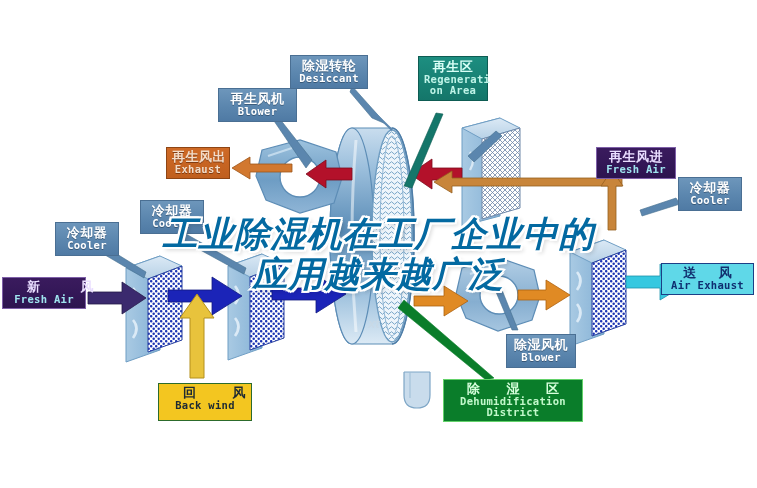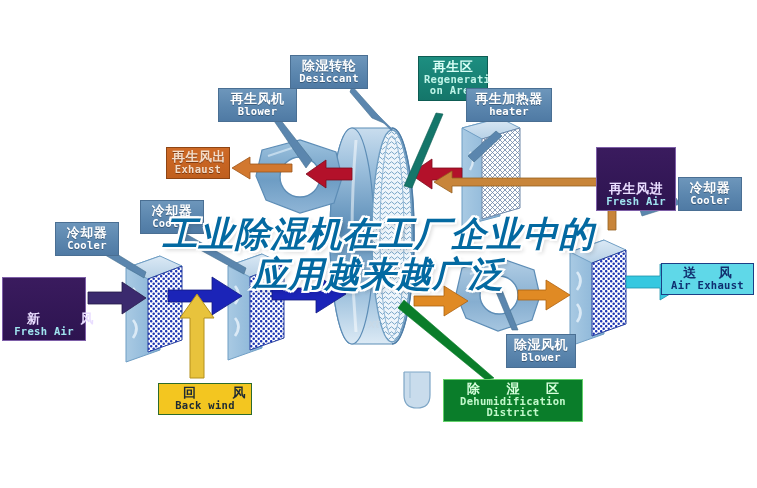--- a/index.html
+++ b/index.html
@@ -54,21 +54,21 @@
     padding:2px 5px 3px 5px;
     text-shadow:0 1px 0 rgba(60,20,0,.5);
   }
   
   .lb-purple{
     background:linear-gradient(180deg,#3a1b5e 0%,#2d1450 100%);
     border:1px solid #7e5fa8;
     color:#cfe9ff;
     padding:2px 6px 3px 6px;
   }
-  .lb-purple .cn{color:#e9ddff;margin-top:32px;}
+  .lb-purple .cn{color:#e9ddff;}
   .lb-purple .en{color:#9fe4ef;}
   
   .lb-teal{
     background:linear-gradient(180deg,#1d8e80 0%,#14766a 100%);
     border:1px solid #0e5c53;
     color:#d8fff6;
     padding:3px 5px 4px 5px;
   }
   .lb-teal .en{color:#bff4e8;}
   
@@ -88,21 +88,21 @@
     padding:2px 7px 3px 7px;
     text-shadow:none;
   }
   .lb-cyan .cn{letter-spacing:9px;padding-left:9px;color:#12306f;}
   .lb-cyan .en{color:#0f2e70;}
   
   .lb-yellow{
     background:#f3c620;
     border:1.5px solid #2c6b2c;
     color:#24313a;
-    padding:2px 8px 3px 8px;
+    padding:2px 8px 9px 8px;
     text-shadow:none;
   }
   .lb-yellow .cn{letter-spacing:16px;padding-left:16px;color:#1d2a33;}
   .lb-yellow .en{color:#1d2a33;}
 
   
   .sp-wide .cn{letter-spacing:18px;padding-left:18px;}
 
   
   #watermark{
@@ -341,24 +341,20 @@
     <span class="cn">再生风机</span>
     <span class="en">Blower</span>
   </div>
 
   <div class="label lb-teal" style="left:418px;top:56px;width:70px;">
     <span class="cn">再生区</span>
     <span class="en">Regenerati</span>
     <span class="en">on Area</span>
   </div>
 
-  <div class="label lb-steel" style="left:466px;top:88px;width:86px;">
-    <span class="cn">再生加热器</span>
-    <span class="en">heater</span>
-  </div>
 
   <div class="label lb-orange" style="left:166px;top:147px;width:64px;">
     <span class="cn">再生风出</span>
     <span class="en">Exhaust</span>
   </div>
 
   <div class="label lb-purple" style="left:596px;top:147px;width:80px;">
     <span class="cn">再生风进</span>
     <span class="en">Fresh Air</span>
   </div>

